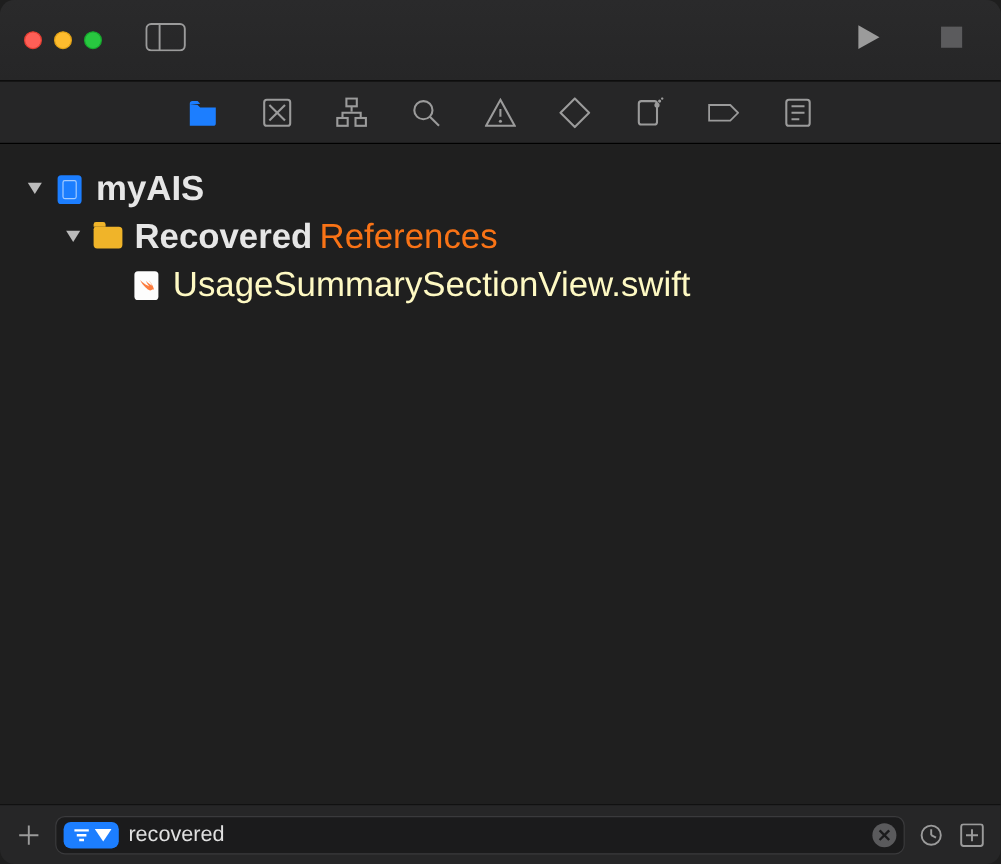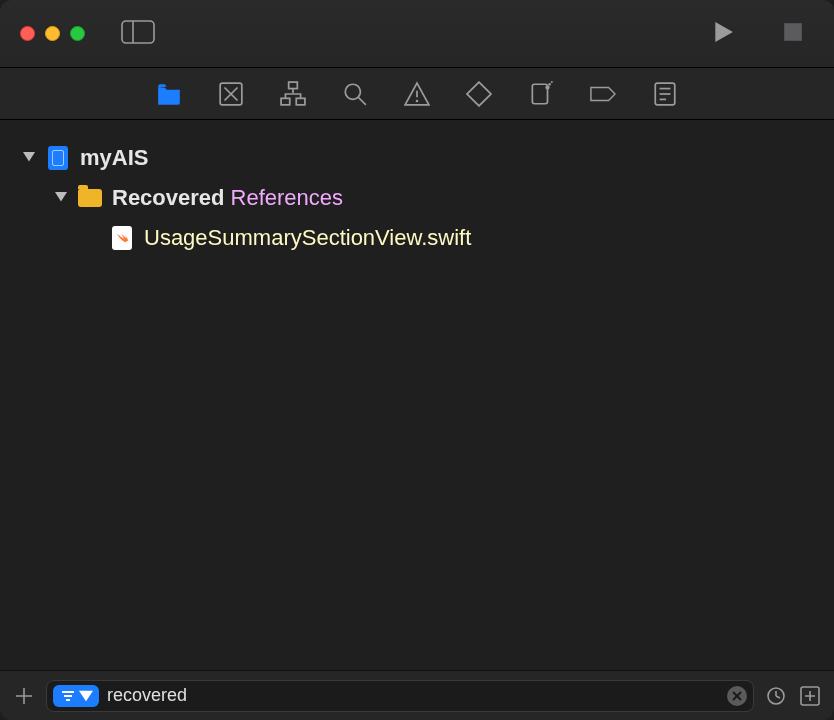--- a/index.html
+++ b/index.html
@@ -49,34 +49,34 @@
   .nav-tabs .tab svg { width: 26px; height: 26px; }
   .gray-stroke { stroke: #9b9b9b; fill: none; stroke-width: 1.6; }
   .gray-fill { fill: #9b9b9b; }
   .active-fill { fill: #1c7eff; }
 
   
   .tree {
     flex: 1;
     background: #1f1f1f;
     padding-top: 18px;
-    font-size: 22px;
+    font-size: 29px;
     overflow: auto;
   }
   .row {
     display: flex;
     align-items: center;
     height: 40px;
     padding-left: 20px;
   }
   .row .disclosure { width: 18px; height:18px; margin-right: 8px; display:flex;align-items:center;justify-content:center;}
   .row .disclosure svg { width: 12px; height: 12px; fill: #bbb; }
   .row .icon { width: 24px; height: 28px; margin-right: 10px; display:flex; align-items:center; justify-content:center; }
   .label-strong { font-weight: 600; color: #e6e6e6; }
-  .label-weak   { font-weight: 400; color: #f0abfc; margin-left: 6px; }
+  .label-weak   { font-weight: 400; color: #f97316; margin-left: 6px; }
   .label-missing { color: #fef9c3; }
 
   .indent-1 { padding-left: 52px; }
   .indent-2 { padding-left: 110px; }
 
   .proj-icon-rect { width:20px; height:24px; background:#1c7eff; border-radius:3px; position:relative;}
   .proj-icon-rect::after{ content:""; position:absolute; inset:4px; border:1px solid rgba(255,255,255,.6); border-radius:2px;}
   .folder-icon-y { width:24px; height:18px; background:#f0b429; border-radius:2px 3px 3px 3px; position:relative; }
   .folder-icon-y::before{ content:""; position:absolute; top:-4px; left:0; width:10px; height:4px; background:#f0b429; border-radius:2px 2px 0 0; }
   .swift-icon { width:20px; height:24px; background:#fdfdfd; border-radius:3px; display:flex; align-items:center; justify-content:center;}

